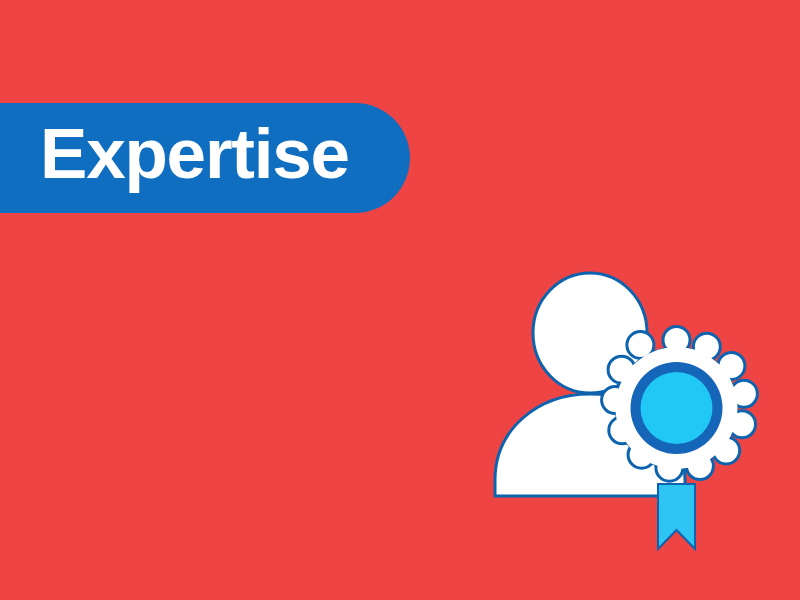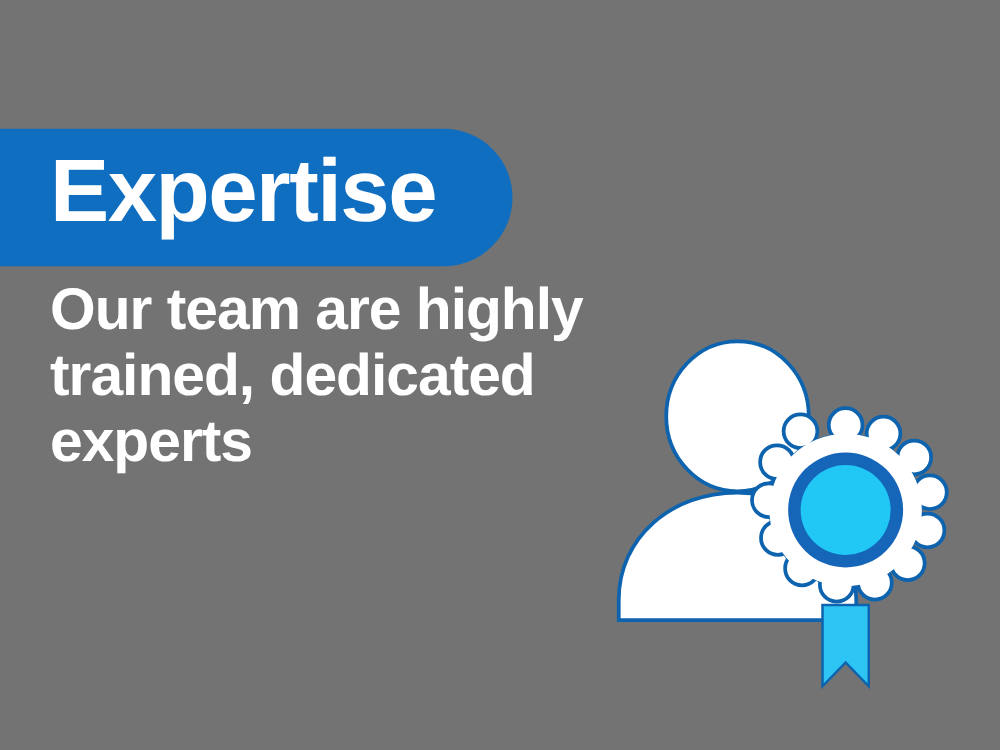--- a/index.html
+++ b/index.html
@@ -6,21 +6,21 @@
     margin: 0;
     padding: 0;
     background: #0f6ec0;
   }
 
   #slide {
     position: relative;
     width: 800px;
     height: 600px;
     overflow: hidden;
-    background: #737373;
+    background: #ef4444;
     font-family: "Liberation Sans", sans-serif;
   }
 
   
   #title-highlight {
     position: absolute;
     left: -60px;
     top: 103px;
     width: 470px;
     height: 110px;
@@ -72,23 +72,20 @@
 </style>
 </head>
 <body>
 
 <div id="slide">
 
   <div id="title-highlight"></div>
 
   <div id="text-block">
     <h1 id="page-title">Expertise</h1>
-    <p id="subtitle">Our team are highly
-trained, dedicated
-experts</p>
   </div>
 
   <div id="expert-icon">
     <svg viewBox="0 0 295 290" xmlns="http://www.w3.org/2000/svg">
 
       <ellipse cx="105" cy="65" rx="57" ry="60" fill="#ffffff" stroke="#0d63ae" stroke-width="3"></ellipse>
 
       <path d="M 10 228 L 10 212 C 10 162 52 126 105 126 C 158 126 200 162 200 212 L 200 228 Z" fill="#ffffff" stroke="#0d63ae" stroke-width="3"></path>
 
       <path d="M 173 216 L 210 216 L 210 281 L 191.5 262 L 173 281 Z" fill="#2ec4f3" stroke="#0d63ae" stroke-width="2"></path>

